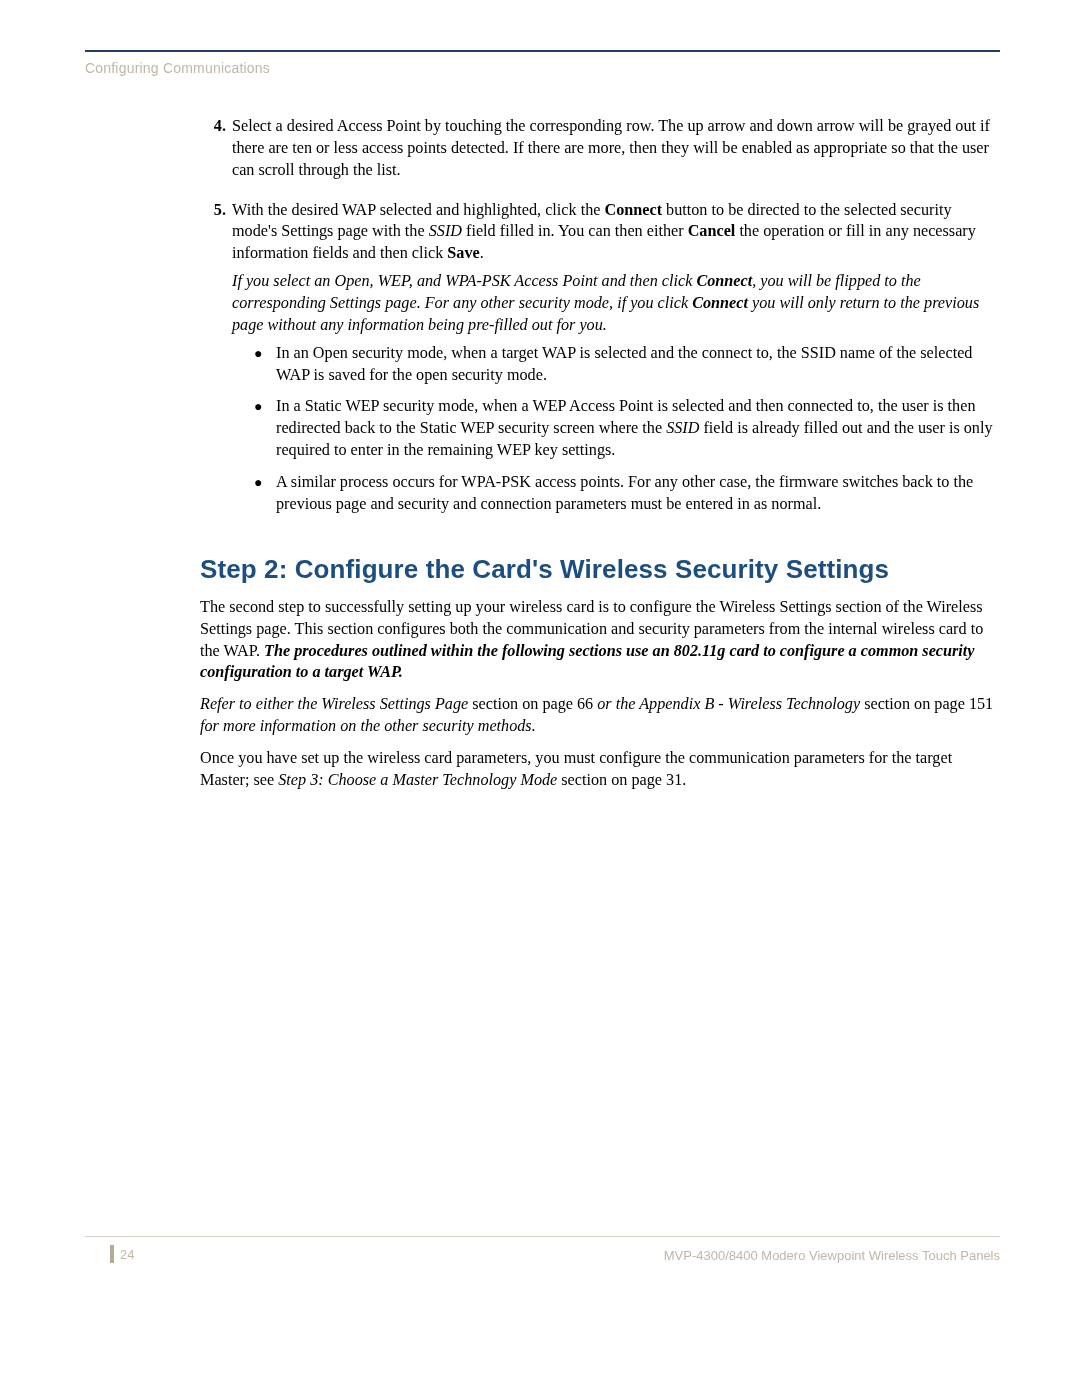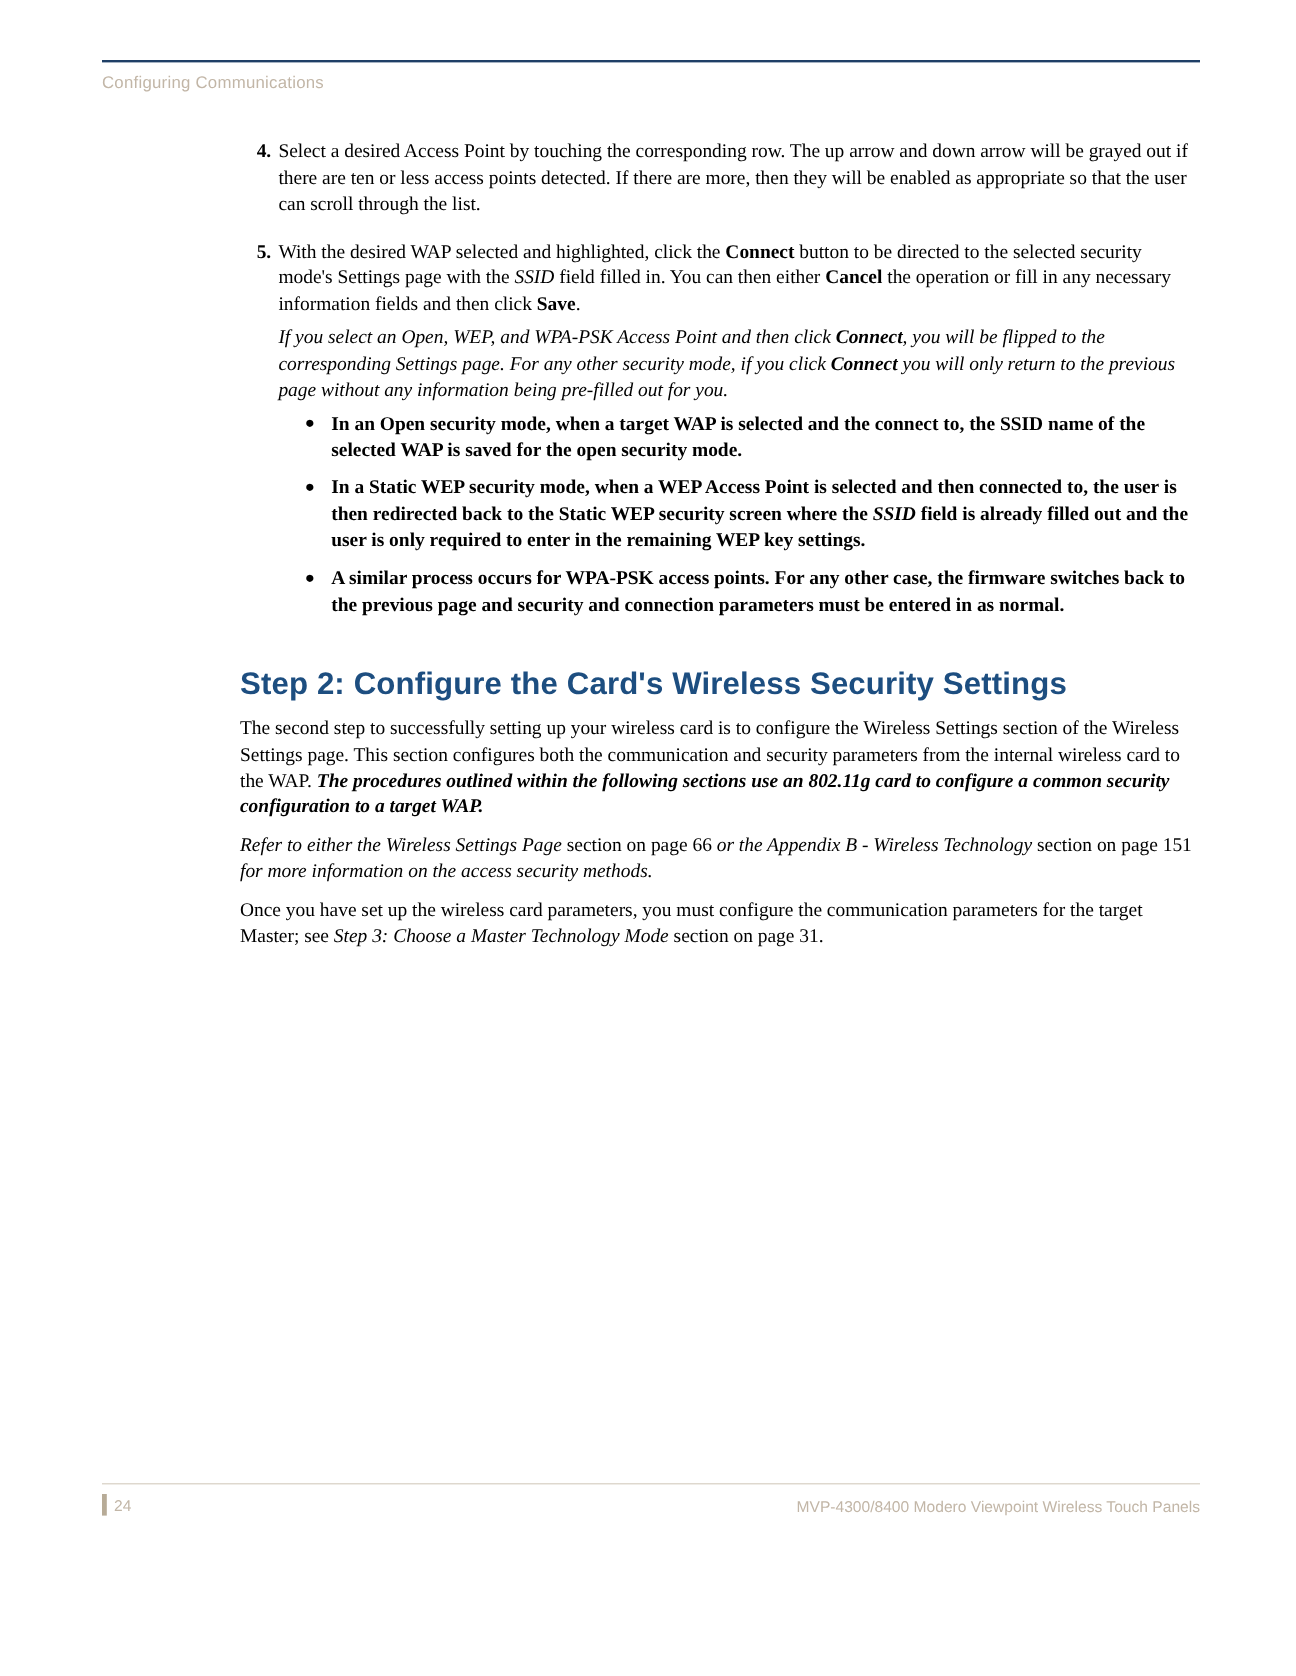--- a/index.html
+++ b/index.html
@@ -69,21 +69,20 @@
     display: flex;
     margin-bottom: 10px;
   }
   .bullet-mark {
     flex: 0 0 22px;
     font-size: 14px;
     line-height: 1.5;
   }
   .bullet-body {
     flex: 1;
-    font-weight: bold;
   }
   h2.step2 {
     font-family: Arial, Helvetica, sans-serif;
     font-weight: bold;
     color: #1d4e80;
     font-size: 26px;
     margin: 26px 0 10px 0;
     letter-spacing: 0.1px;
   }
   .para {
@@ -107,20 +106,21 @@
   }
   .footer-pagenum {
     font-family: Arial, Helvetica, sans-serif;
     font-size: 13px;
     color: #c2b6a7;
     border-left: 4px solid #b7ab97;
     padding-left: 6px;
     height: 18px;
     display: flex;
     align-items: center;
+    margin-left: 25px;
   }
   .footer-doc {
     font-family: Arial, Helvetica, sans-serif;
     font-size: 13px;
     color: #c2b6a7;
   }
 </style>
 </head>
 <body>
 
@@ -156,21 +156,21 @@
               <div class="bullet-mark">●</div>
               <div class="bullet-body"><span>A similar process occurs for WPA-PSK access points. For any other case, the firmware switches back to the previous page and security and connection parameters must be entered in as normal.</span></div>
             </li>
           </ul>
         </div>
       </li>
     </ol>
 
     <h2 class="step2">Step 2: Configure the Card's Wireless Security Settings</h2>
     <p class="para"><span>The second step to successfully setting up your wireless card is to configure the Wireless Settings section of the Wireless Settings page. This section configures both the communication and security parameters from the internal wireless card to the WAP. </span><span class="bold-italic">The procedures outlined within the following sections use an 802.11g card to configure a common security configuration to a target WAP.</span></p>
-    <p class="para"><span class="italic">Refer to either the Wireless Settings Page</span><span> section on page 66 </span><span class="italic">or the Appendix B - Wireless Technology</span><span> section on page 151 </span><span class="italic">for more information on the access security methods.</span></p>
+    <p class="para"><span class="italic">Refer to either the Wireless Settings Page</span><span> section on page 66 </span><span class="italic">or the Appendix B - Wireless Technology</span><span> section on page 151 </span><span class="italic">for more information on the other security methods.</span></p>
     <p class="para"><span>Once you have set up the wireless card parameters, you must configure the communication parameters for the target Master; see </span><span class="italic">Step 3: Choose a Master Technology Mode</span><span> section on page 31.</span></p>
   </div>
 
   <div class="footer-line"></div>
   <div class="footer-wrap">
     <div class="footer-pagenum">24</div>
     <div class="footer-doc">MVP-4300/8400 Modero Viewpoint Wireless Touch Panels</div>
   </div>
 </div>
 

